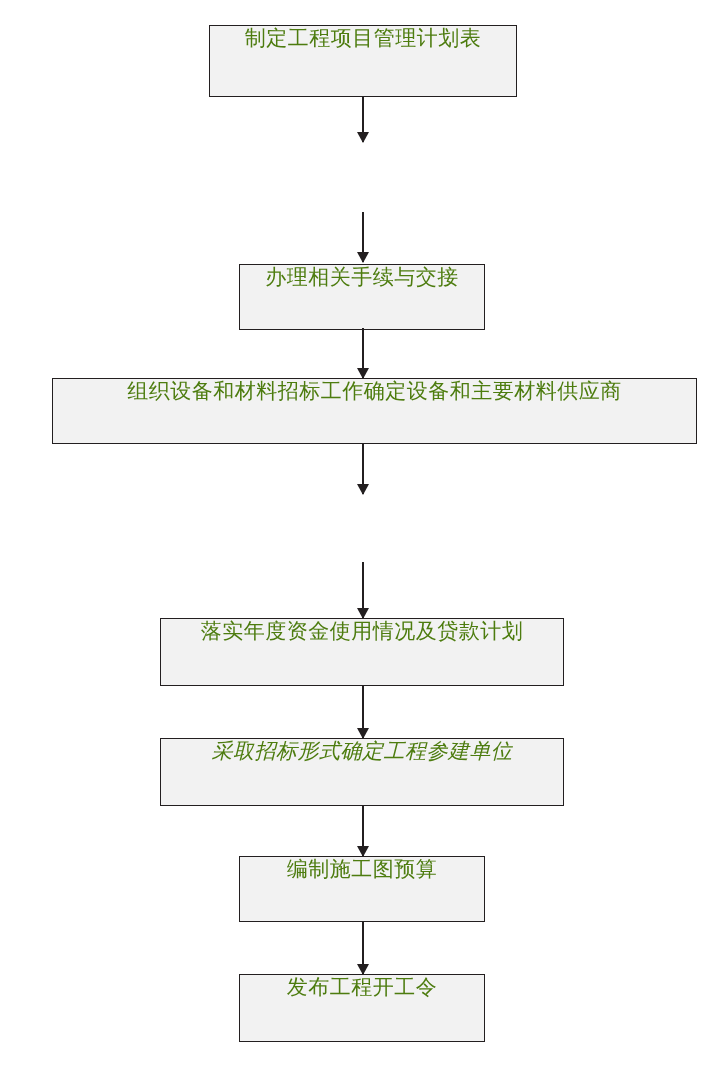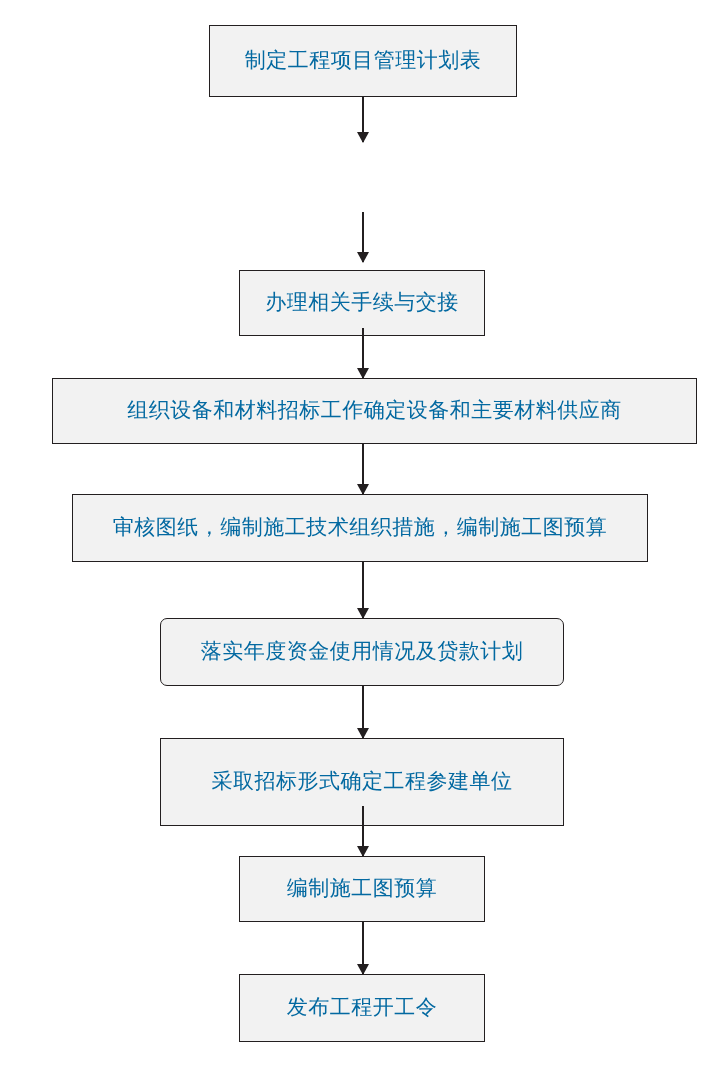--- a/index.html
+++ b/index.html
@@ -16,24 +16,24 @@
     height: 1067px;
     background: #ffffff;
     overflow: hidden;
   }
   .node {
     position: absolute;
     box-sizing: border-box;
     border: 1px solid #231f20;
     background: #f2f2f2;
     display: flex;
-    align-items: center;
+    align-items: flex-start;
     justify-content: center;
     text-align: center;
-    color: #0369a1;
+    color: #4d7c0f;
     font-size: 21px;
     line-height: 1.2;
     letter-spacing: 0.5px;
     white-space: nowrap;
   }
   .arrow {
     position: absolute;
     width: 2px;
     background: #231f20;
   }
@@ -57,45 +57,42 @@
 
   <div class="node" style="left:209px; top:25px; width:308px; height:72px;">
     <span>制定工程项目管理计划表</span>
   </div>
 
   <div class="arrow" style="left:362px; top:97px; height:45px;"></div>
 
 
   <div class="arrow" style="left:362px; top:212px; height:50px;"></div>
 
-  <div class="node" style="left:239px; top:270px; width:246px; height:66px;">
+  <div class="node" style="left:239px; top:264px; width:246px; height:66px;">
     <span>办理相关手续与交接</span>
   </div>
 
   <div class="arrow" style="left:362px; top:328px; height:50px;"></div>
 
   <div class="node" style="left:52px; top:378px; width:645px; height:66px;">
     <span>组织设备和材料招标工作确定设备和主要材料供应商</span>
   </div>
 
   <div class="arrow" style="left:362px; top:444px; height:50px;"></div>
 
-  <div class="node" style="left:72px; top:494px; width:576px; height:68px;">
-    <span>审核图纸，编制施工技术组织措施，编制施工图预算</span>
-  </div>
 
   <div class="arrow" style="left:362px; top:562px; height:56px;"></div>
 
-  <div class="node" style="left:160px; top:618px; width:404px; height:68px;border-radius:7px;">
+  <div class="node" style="left:160px; top:618px; width:404px; height:68px;">
     <span>落实年度资金使用情况及贷款计划</span>
   </div>
 
   <div class="arrow" style="left:362px; top:686px; height:52px;"></div>
 
-  <div class="node" style="left:160px; top:738px; width:404px; height:88px;">
+  <div class="node" style="left:160px; top:738px; width:404px; height:68px;font-style:italic;">
     <span>采取招标形式确定工程参建单位</span>
   </div>
 
   <div class="arrow" style="left:362px; top:806px; height:50px;"></div>
 
   <div class="node" style="left:239px; top:856px; width:246px; height:66px;">
     <span>编制施工图预算</span>
   </div>
 
   <div class="arrow" style="left:362px; top:922px; height:52px;"></div>

